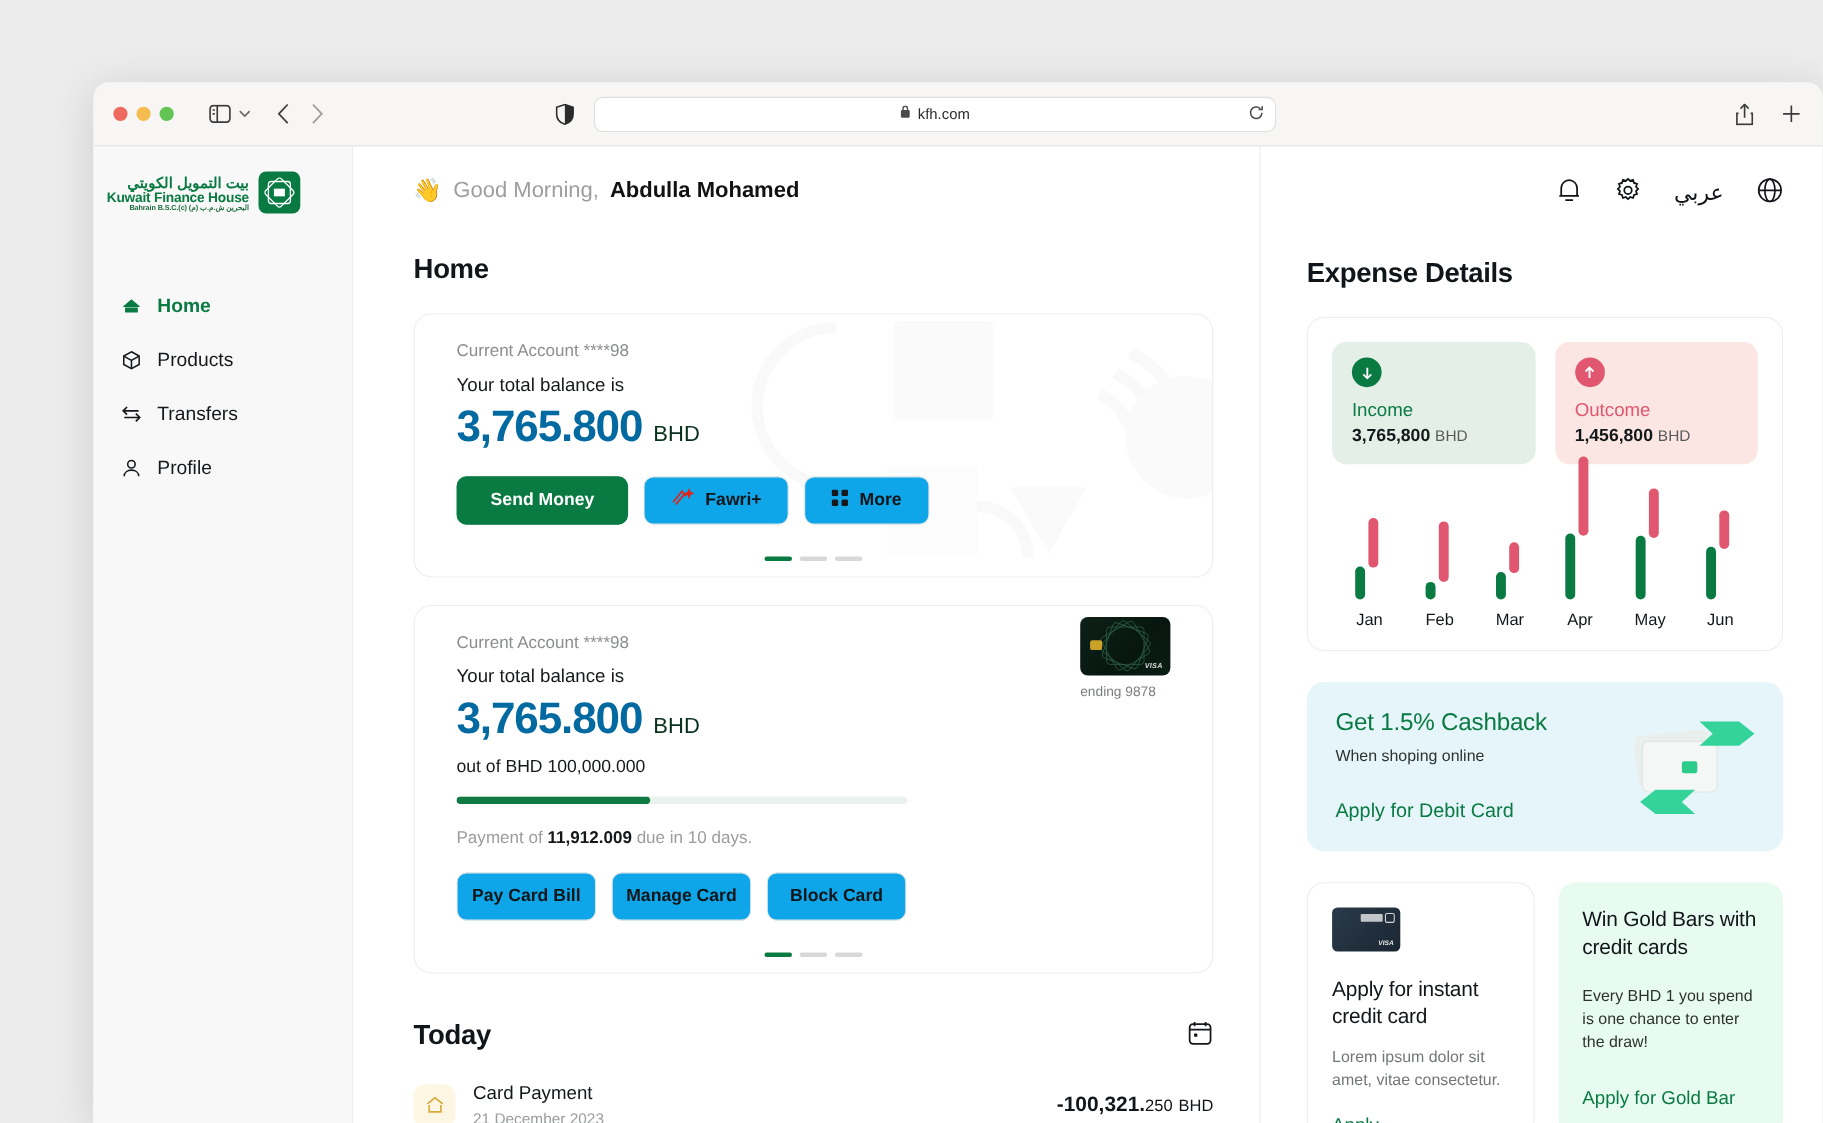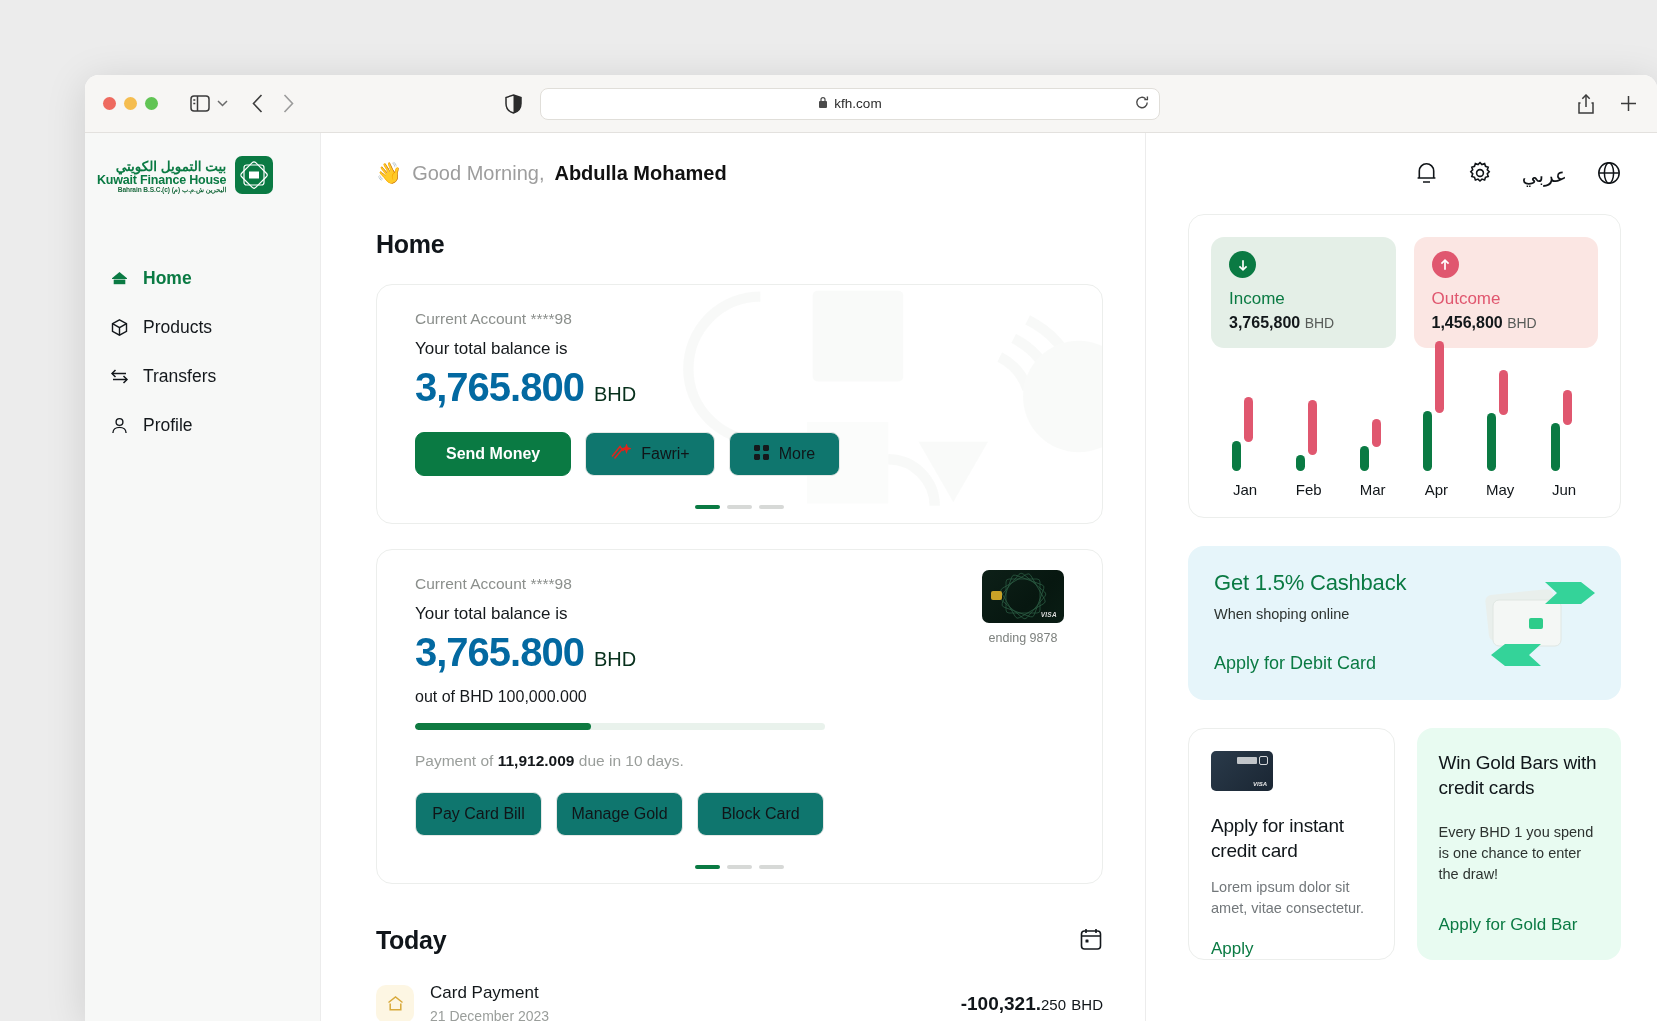--- a/index.html
+++ b/index.html
@@ -100,35 +100,35 @@
   .card-pad { padding: 25px 38px 17px 38px; position: relative; z-index: 2; }
   .acct { font-size: 15.5px; color: #8b8f8c; }
   .balline { font-size: 17px; color: #15191c; margin-top: 11px; }
   .bal { margin-top: 6px; display: flex; align-items: baseline; gap: 10px; }
   .bal-num { font-size: 40px; font-weight: bold; color: #0369a1; letter-spacing: -1px; }
   .bal-cur { font-size: 20px; color: #07301c; }
 
   .btnrow { display: flex; gap: 14px; margin-top: 22px; }
   .btn {
     height: 44px; border-radius: 9px; border: 1px solid #e6e8e6;
-    background: #0f766e; display: flex; align-items: center; justify-content: center;
+    background: #0ea5e9; display: flex; align-items: center; justify-content: center;
     gap: 10px; font-size: 16px; color: #101518; padding: 0 24px; cursor: pointer;
-    font-weight: 400;
+    font-weight: 700;
   }
   .btn.primary { background: #0a7a43; border-color: #0a7a43; color: #fff; font-weight: bold; padding: 0 30px; }
   .btn.w { width: 127px; padding: 0; }
 
   .dots { display: flex; gap: 7px; justify-content: center; padding: 12px 0 14px; }
   .pd { width: 25px; height: 4px; border-radius: 2px; background: #d7d9d7; }
   .pd.on { background: #0a7a43; }
 
   .cardbg { position: absolute; inset: 0; z-index: 1; opacity: .5; }
 
   
-  .crcard { position: absolute; right: 38px; top: 20px; text-align: center; z-index: 3; }
+  .crcard { position: absolute; right: 38px; top: 10px; z-index: 3; }
   .crcard-img {
     width: 82px; height: 53px; border-radius: 7px;
     background: linear-gradient(135deg,#0d2018,#071710 60%,#0a1d14);
     position: relative; overflow: hidden;
   }
   .crcard-img .chip { position: absolute; left: 9px; top: 21px; width: 11px; height: 9px; background: #c9a227; border-radius: 2px; }
   .crcard-img .visa { position: absolute; right: 7px; bottom: 5px; font-size: 6.5px; color: #dcdcdc; font-weight: bold; font-style: italic; letter-spacing: .3px; }
   .crcard-img .pat { position: absolute; inset: 0; }
   .crcard-lbl { font-size: 12.5px; color: #7d817e; margin-top: 8px; }
 
@@ -431,21 +431,21 @@
               <div class="prog">
                   <i id="progfill" style="width: 43%;"></i>
                 </div>
               <div class="paynote">
                 <span>Payment of</span>
                 <b>11,912.009</b>
                 <span>due in 10 days.</span>
               </div>
               <div class="btnrow">
                 <button class="btn w">Pay Card Bill</button>
-                <button class="btn w">Manage Gold</button>
+                <button class="btn w">Manage Card</button>
                 <button class="btn w">Block Card</button>
               </div>
             </div>
             <div class="dots">
               <span class="pd on"></span>
               <span class="pd"></span>
               <span class="pd"></span>
             </div>
           </div>
 
@@ -496,20 +496,21 @@
             <span style="font-size:20px;color:#101418;font-weight:500">عربي</span>
             <span>
               <svg width="24" height="24" viewBox="0 0 24 24" fill="none" stroke="#101418" stroke-width="1.5">
                   <circle cx="12" cy="12" r="10.2"></circle>
                   <path d="M1.8 12h20.4"></path>
                   <ellipse cx="12" cy="12" rx="4.6" ry="10.2"></ellipse>
                 </svg>
             </span>
           </div>
 
+          <h2 class="rail-title">Expense Details</h2>
 
           <div class="exp-card">
             <div class="exp-top">
               <div class="exp-box inc">
                 <div class="exp-badge inc">
                   <svg width="14" height="14" viewBox="0 0 14 14" fill="none" stroke="#fff" stroke-width="1.7">
                       <path d="M7 2.3v9.4"></path>
                       <path d="M3.4 8.3L7 11.9l3.6-3.6"></path>
                     </svg>
                 </div>

